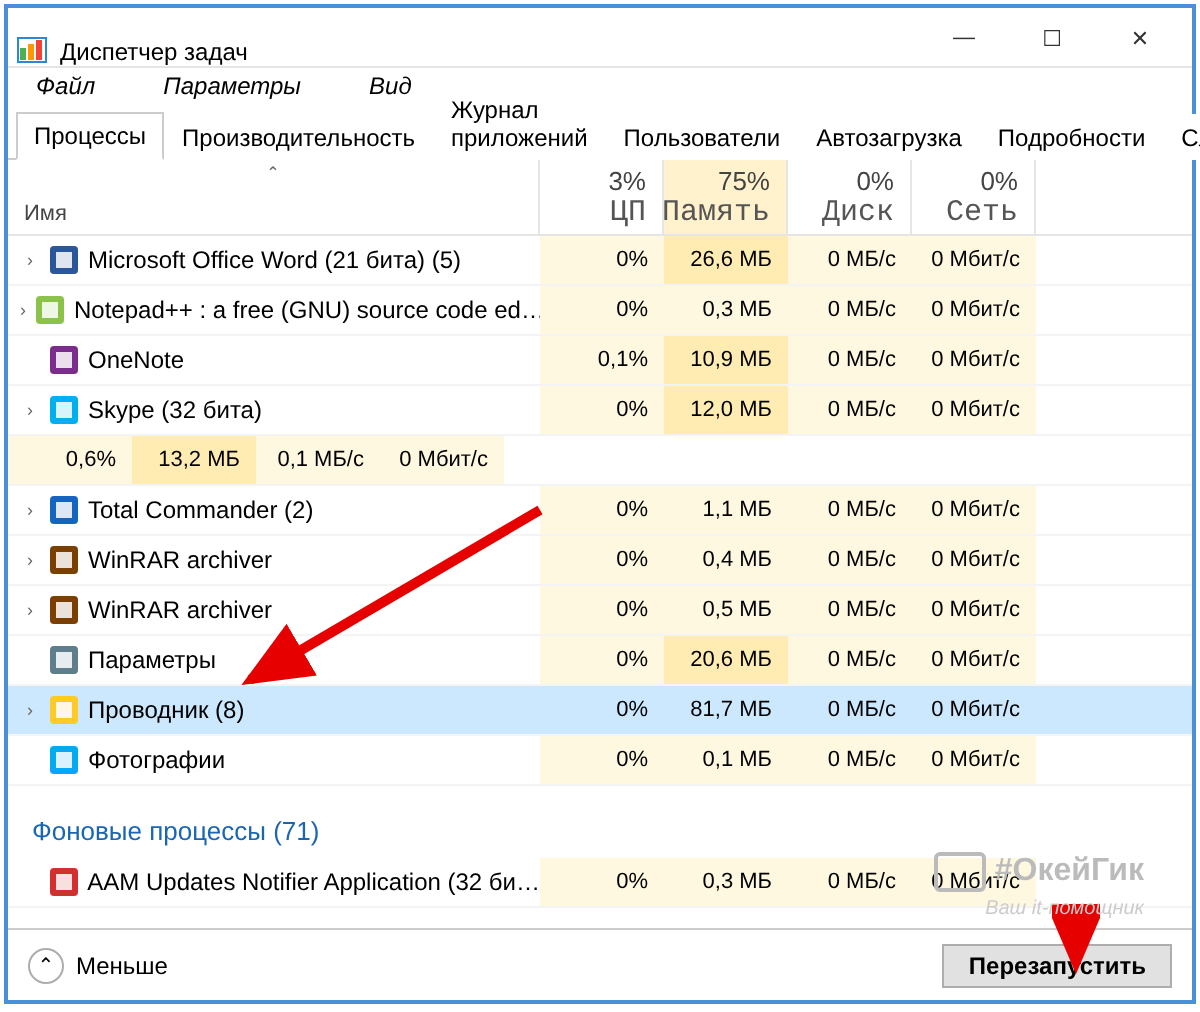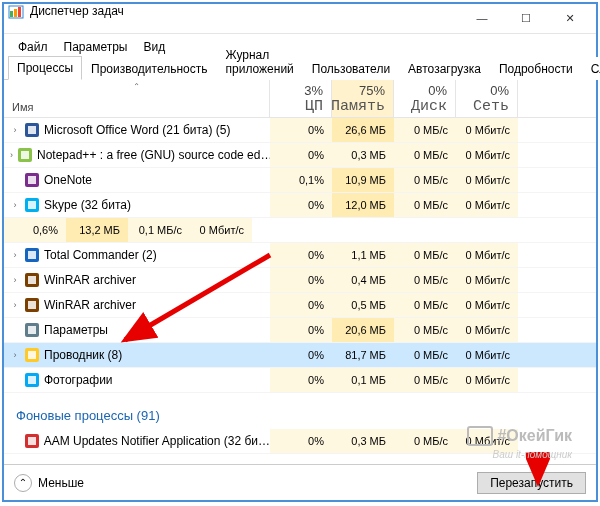--- a/index.html
+++ b/index.html
@@ -1,23 +1,23 @@
 <!DOCTYPE html>
 <html><head>
 <meta charset="utf-8">
 <style>
   * { box-sizing: border-box; margin: 0; padding: 0; }
   body { font-family: 'Segoe UI', Tahoma, sans-serif; font-size: 12px; background: #fff; width: 600px; height: 506px; overflow: hidden; position: relative; }
   .window { border: 2px solid #4a90d9; width: 596px; height: 500px; margin: 2px; display: flex; flex-direction: column; background: #fff; position: relative; }
-  .titlebar { height: 30px; display: flex; align-items: flex-start; padding: 0 4px; border-bottom: 1px solid #e5e5e5; }
+  .titlebar { height: 30px; display: flex; align-items: flex-end; padding: 0 4px; border-bottom: 1px solid #e5e5e5; }
   .title-icon { width: 16px; height: 16px; margin-right: 6px; }
   .title-text { flex: 1; font-size: 12px; }
   .win-controls { display: flex; }
   .win-btn { width: 44px; height: 28px; display: flex; align-items: center; justify-content: center; font-size: 11px; color: #333; }
-  .menubar { height: 22px; display: flex; align-items: flex-end; padding: 0 6px; gap: 0; }
+  .menubar { height: 22px; display: flex; align-items: flex-start; padding: 0 6px; gap: 18px; font-style: italic; }
   .menuitem { padding: 2px 8px; font-size: 12px; }
   .tabs { height: 24px; display: flex; align-items: flex-end; border-bottom: 1px solid #ccc; padding: 0 4px; }
   .tab { padding: 4px 8px; font-size: 12px; border: 1px solid transparent; border-bottom: none; position: relative; top: 1px; background: #fff; }
   .tab.active { border-color: #ccc; border-bottom: 1px solid #fff; }
   .headers { height: 38px; display: flex; border-bottom: 1px solid #e5e5e5; font-size: 11px; color: #444; }
   .hdr-name { width: 266px; display: flex; align-items: flex-end; padding: 4px 8px; position: relative; border-right: 1px solid #e5e5e5; }
   .sort-caret { position: absolute; top: 2px; left: 50%; transform: translateX(-50%); font-size: 8px; color: #666; }
   .hdr-col { width: 62px; display: flex; flex-direction: column; align-items: flex-end; justify-content: center; padding: 4px 8px 4px 0; border-right: 1px solid #e5e5e5; }
   .hdr-col .pct { font-size: 13px; }
   .hdr-col .lbl { font-size: 15px; color: #555; font-family: Liberation Mono, monospace; }
@@ -29,21 +29,21 @@
   .cell-name { width: 266px; display: flex; align-items: center; padding-left: 6px; gap: 4px; overflow: hidden; white-space: nowrap; }
   .chev { width: 10px; font-size: 9px; color: #666; display: inline-block; text-align: center; }
   .icon { width: 16px; height: 16px; flex-shrink: 0; }
   .cell { width: 62px; text-align: right; padding-right: 8px; font-size: 11px; height: 100%; display: flex; align-items: center; justify-content: flex-end; }
   .heat1 { background: #fff8e1; }
   .heat2 { background: #ffecb3; }
   .heat3 { background: #ffe082; }
   .section-hdr { height: 36px; display: flex; align-items: flex-end; padding: 0 0 6px 12px; color: #1a66b3; font-size: 13px; }
   .footer { height: 36px; border-top: 1px solid #ccc; display: flex; align-items: center; padding: 0 10px; gap: 6px; }
   .footer-spacer { flex: 1; }
-  .btn { height: 22px; padding: 0 12px; border: 1px solid #adadad; background: #e1e1e1; font-size: 12px; display: flex; align-items: center; }
+  .btn { height: 22px; padding: 0 12px; border: 1px solid #adadad; background: #e1e1e1; font-size: 12px; display: flex; align-items: center; font-weight: bold; }
   .less-btn { width: 18px; height: 18px; border: 1px solid #adadad; border-radius: 50%; display: flex; align-items: center; justify-content: center; font-size: 10px; }
   .watermark { position: absolute; right: 28px; bottom: 60px; color: #bbb; font-size: 16px; font-weight: bold; pointer-events: none; display: flex; align-items: center; gap: 4px; }
   .watermark-sub { position: absolute; right: 28px; bottom: 46px; color: #ccc; font-size: 10px; font-style: italic; pointer-events: none; }
   .laptop { width: 26px; height: 20px; border: 2px solid #bbb; border-radius: 3px; position: relative; }
   .arrow-red { position: absolute; pointer-events: none; }
 </style>
 </head>
 <body>
 
 <div class="window">
@@ -241,21 +241,21 @@
             <rect x="1" y="1" width="14" height="14" rx="2" fill="#03a9f4"></rect>
             <rect x="4" y="4" width="8" height="8" fill="#fff" opacity="0.85"></rect>
           </svg>
           <span>Фотографии</span>
         </div>
         <div class="cell heat1">0%</div>
         <div class="cell heat1">0,1 МБ</div>
         <div class="cell heat1">0 МБ/с</div>
         <div class="cell heat1">0 Мбит/с</div>
       </div>
-      <div class="section-hdr">Фоновые процессы (91)</div>
+      <div class="section-hdr">Фоновые процессы (71)</div>
       <div class="row">
         <div class="cell-name">
           <span class="chev"></span>
           <svg class="icon" viewBox="0 0 16 16">
             <rect x="1" y="1" width="14" height="14" rx="2" fill="#d32f2f"></rect>
             <rect x="4" y="4" width="8" height="8" fill="#fff" opacity="0.85"></rect>
           </svg>
           <span>AAM Updates Notifier Application (32 би…</span>
         </div>
         <div class="cell heat1">0%</div>

